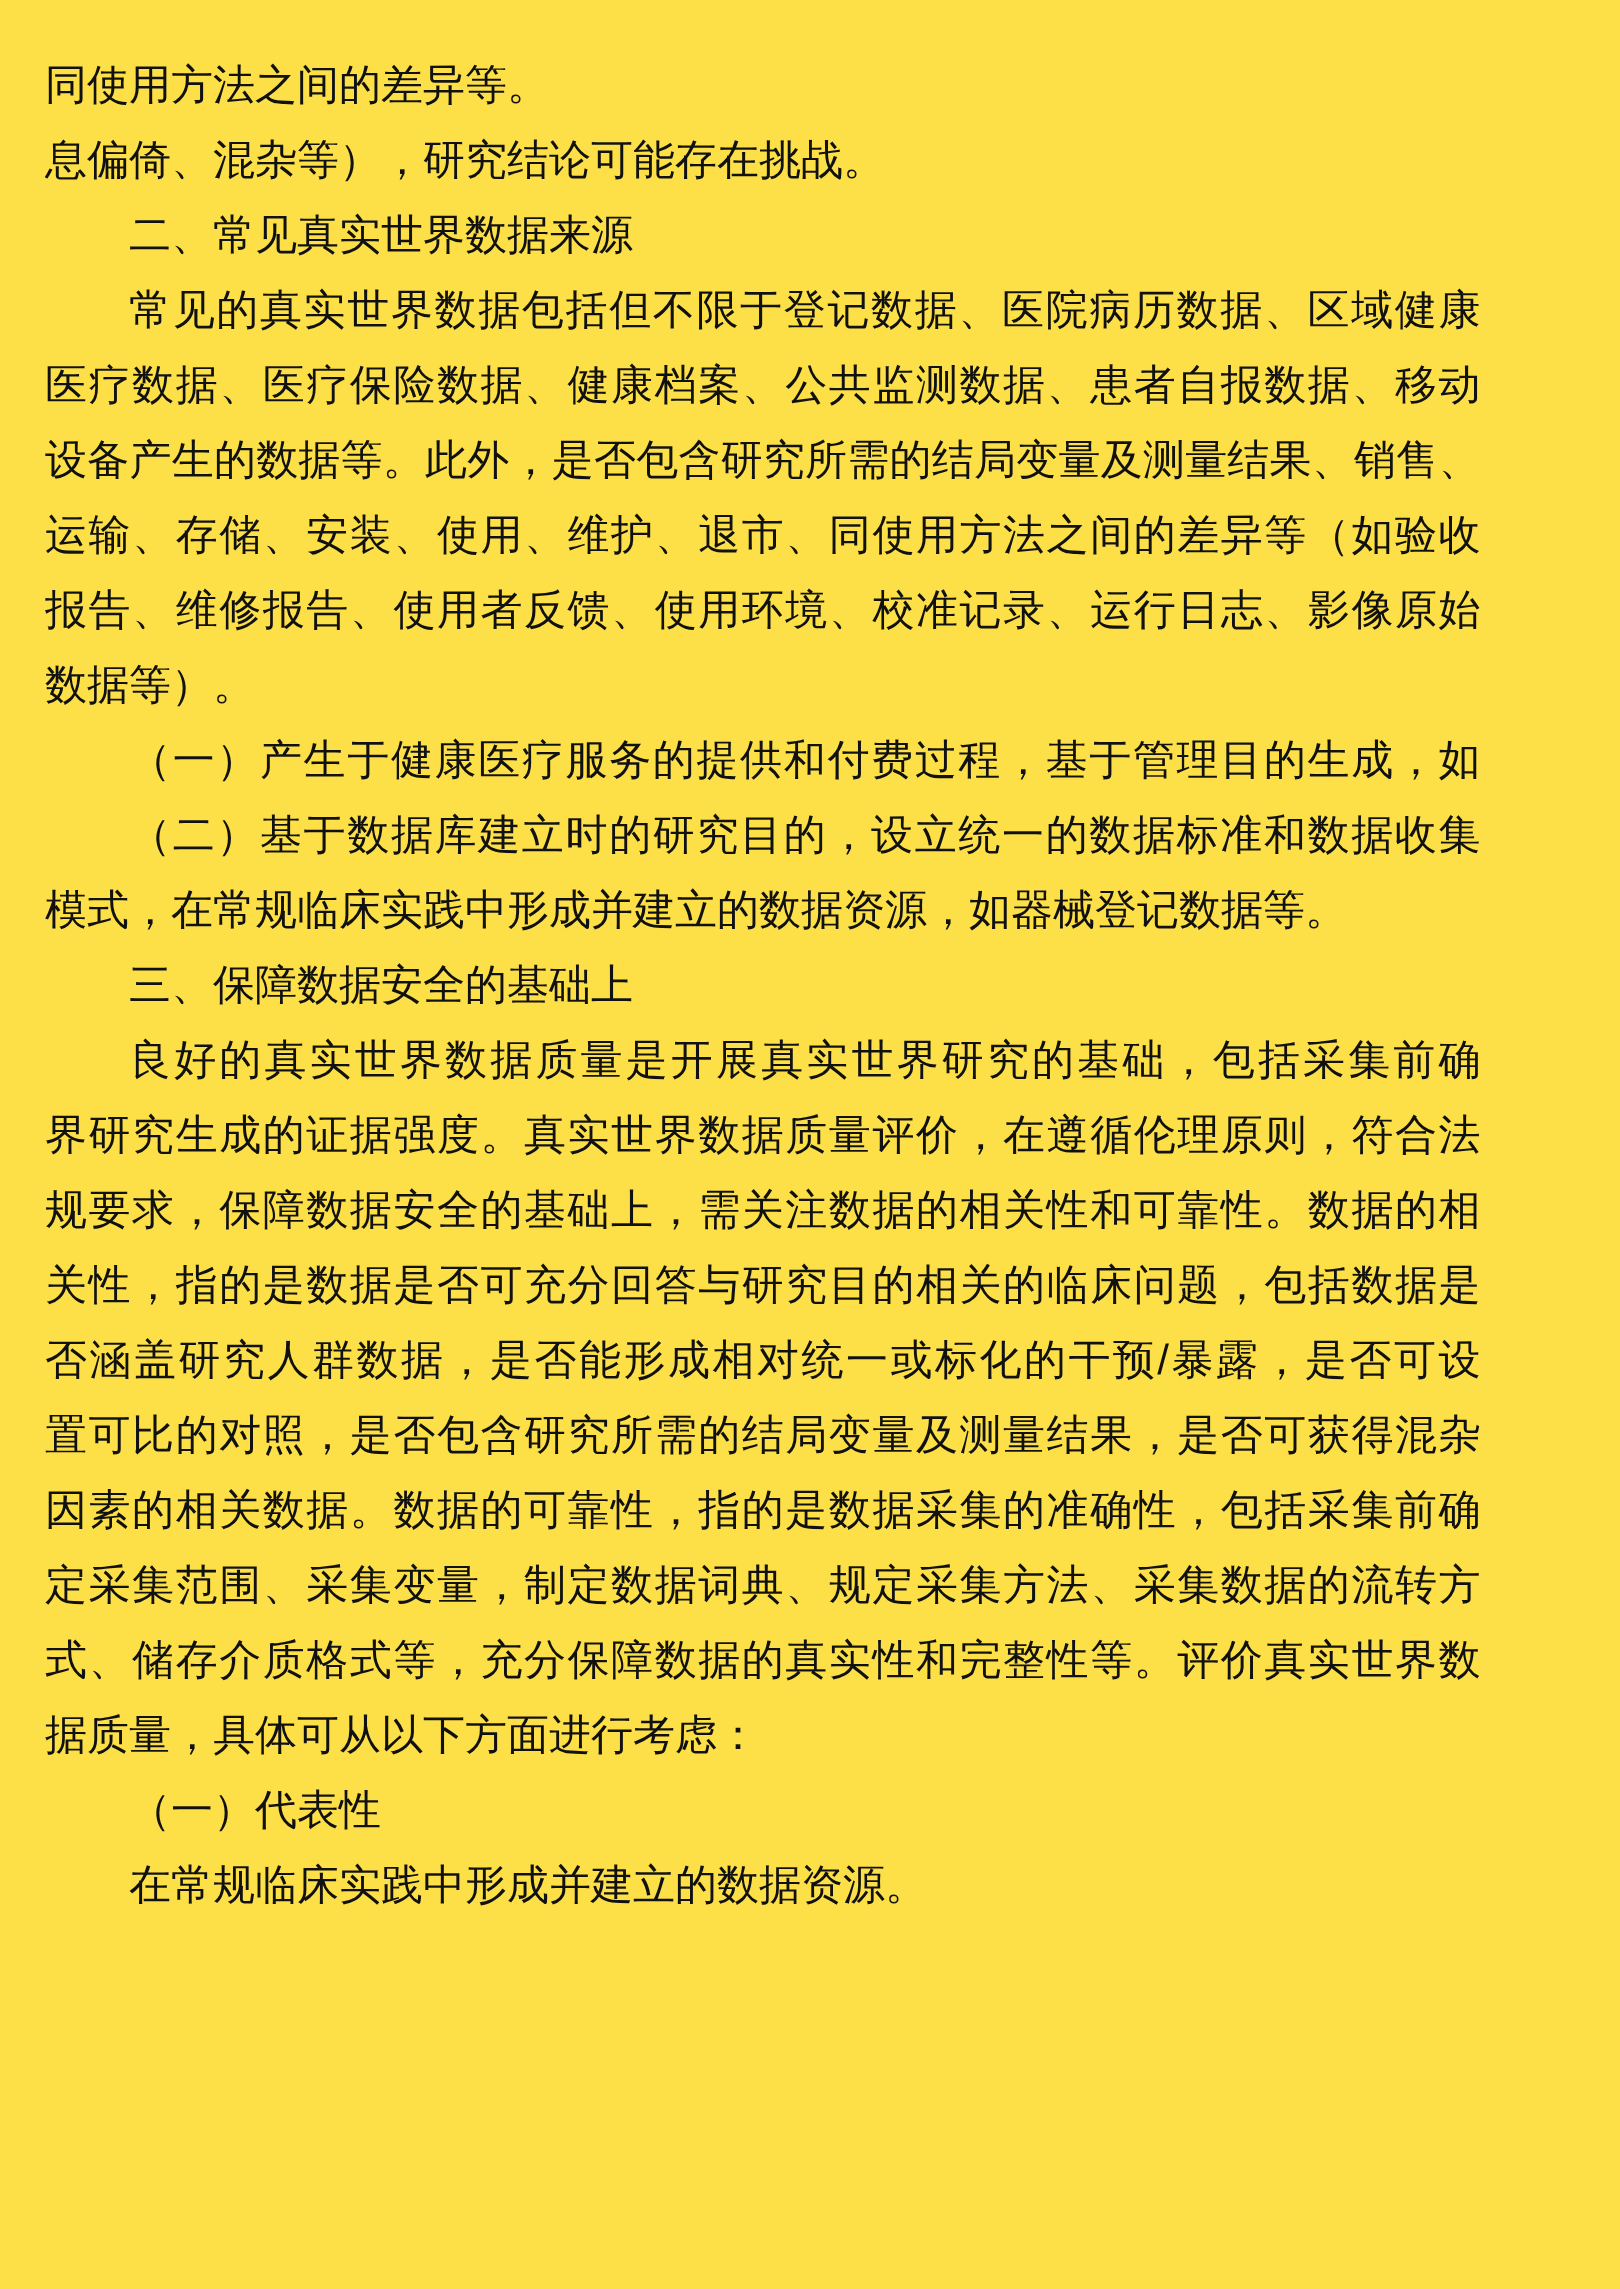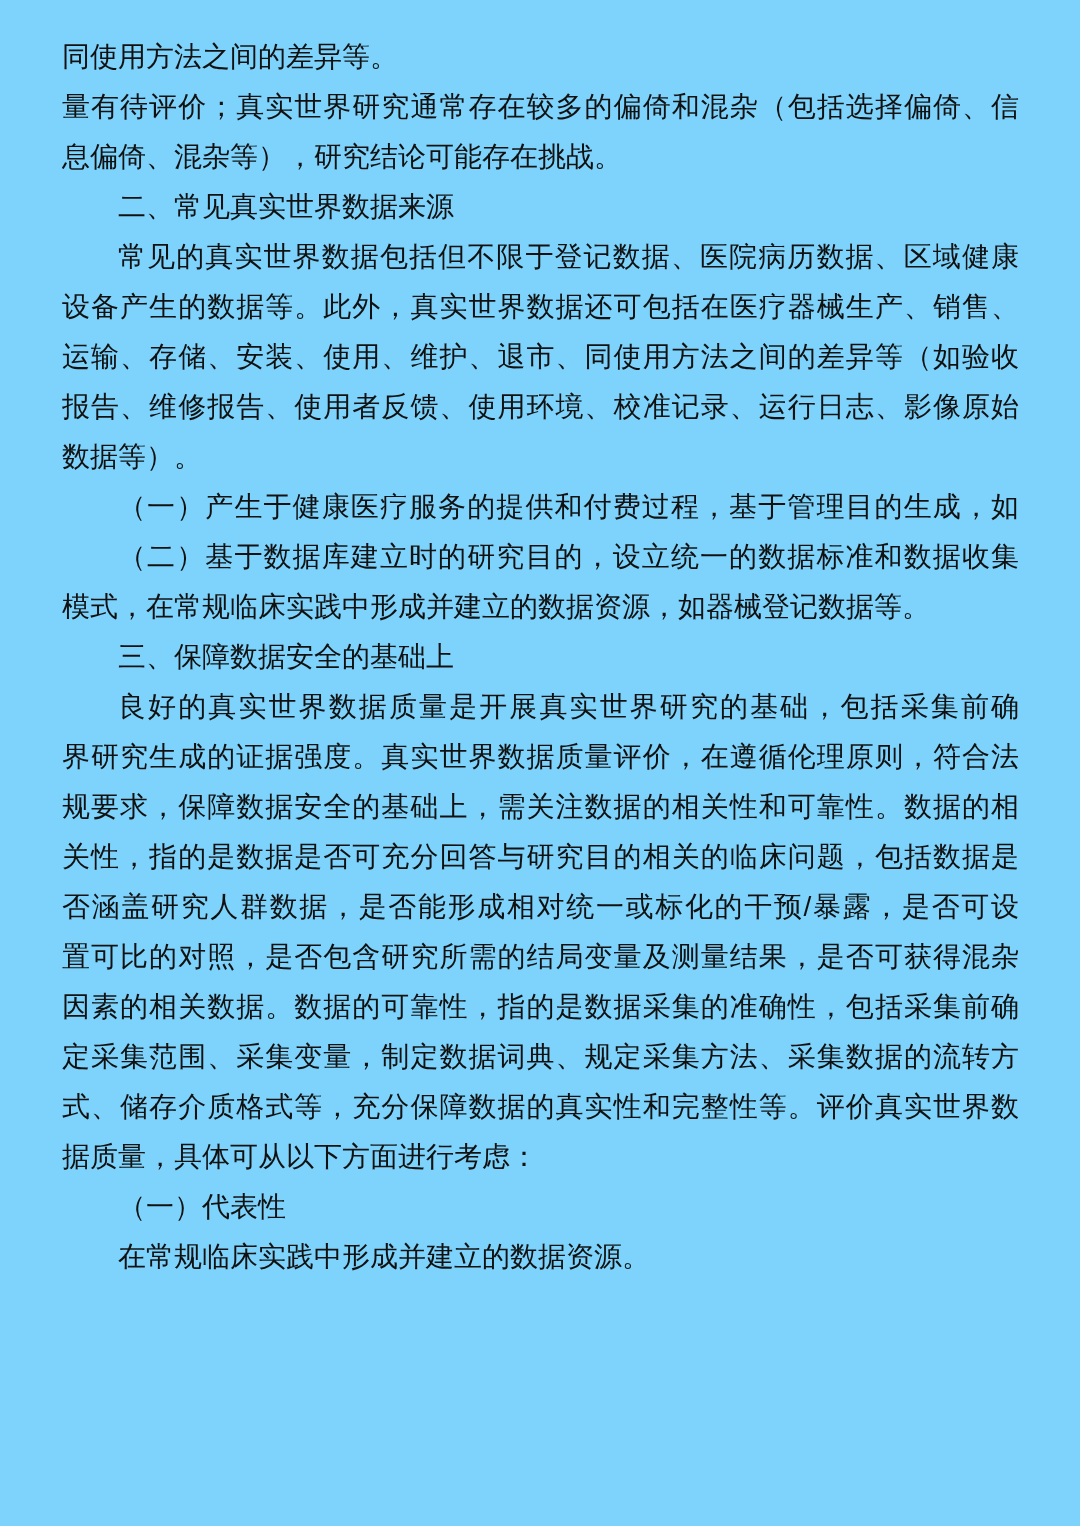--- a/index.html
+++ b/index.html
@@ -4,24 +4,24 @@
 <style>
   html, body {
     margin: 0;
     padding: 0;
     background: #ffffff;
   }
   .page {
     position: relative;
     width: 1080px;
     height: 1526px;
-    background: #7dd3fc;
+    background: #fde047;
     overflow: hidden;
     box-sizing: border-box;
-    padding: 32px 61px 0 62px;
+    padding: 32px 61px 0 30px;
     font-family: "Liberation Sans", sans-serif;
     font-size: 28px;
     color: #111111;
   }
   .text-block {
     width: 957px;
   }
   .line {
     height: 50px;
     line-height: 50px;
@@ -36,25 +36,25 @@
   .line.indent {
     text-indent: 2em;
   }
 </style>
 </head>
 <body>
 
 <div class="page">
   <div class="text-block" id="text-block" style="color: rgb(17, 17, 17);">
       <div class="line last">同使用方法之间的差异等。</div>
-      <div class="line">量有待评价；真实世界研究通常存在较多的偏倚和混杂（包括选择偏倚、信</div>
       <div class="line last">息偏倚、混杂等），研究结论可能存在挑战。</div>
       <div class="line indent last">二、常见真实世界数据来源</div>
       <div class="line indent">常见的真实世界数据包括但不限于登记数据、医院病历数据、区域健康</div>
-      <div class="line">设备产生的数据等。此外，真实世界数据还可包括在医疗器械生产、销售、</div>
+      <div class="line">医疗数据、医疗保险数据、健康档案、公共监测数据、患者自报数据、移动</div>
+      <div class="line">设备产生的数据等。此外，是否包含研究所需的结局变量及测量结果、销售、</div>
       <div class="line">运输、存储、安装、使用、维护、退市、同使用方法之间的差异等（如验收</div>
       <div class="line">报告、维修报告、使用者反馈、使用环境、校准记录、运行日志、影像原始</div>
       <div class="line last">数据等）。</div>
       <div class="line indent">（一）产生于健康医疗服务的提供和付费过程，基于管理目的生成，如</div>
       <div class="line indent">（二）基于数据库建立时的研究目的，设立统一的数据标准和数据收集</div>
       <div class="line last">模式，在常规临床实践中形成并建立的数据资源，如器械登记数据等。</div>
       <div class="line indent last">三、保障数据安全的基础上</div>
       <div class="line indent">良好的真实世界数据质量是开展真实世界研究的基础，包括采集前确</div>
       <div class="line">界研究生成的证据强度。真实世界数据质量评价，在遵循伦理原则，符合法</div>
       <div class="line">规要求，保障数据安全的基础上，需关注数据的相关性和可靠性。数据的相</div>

